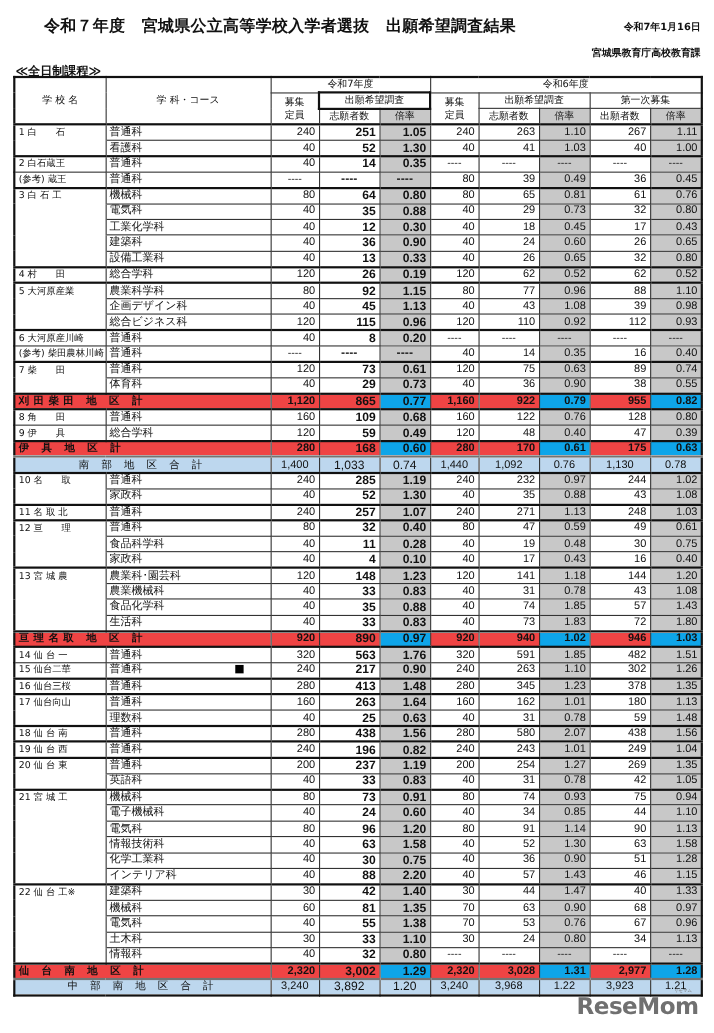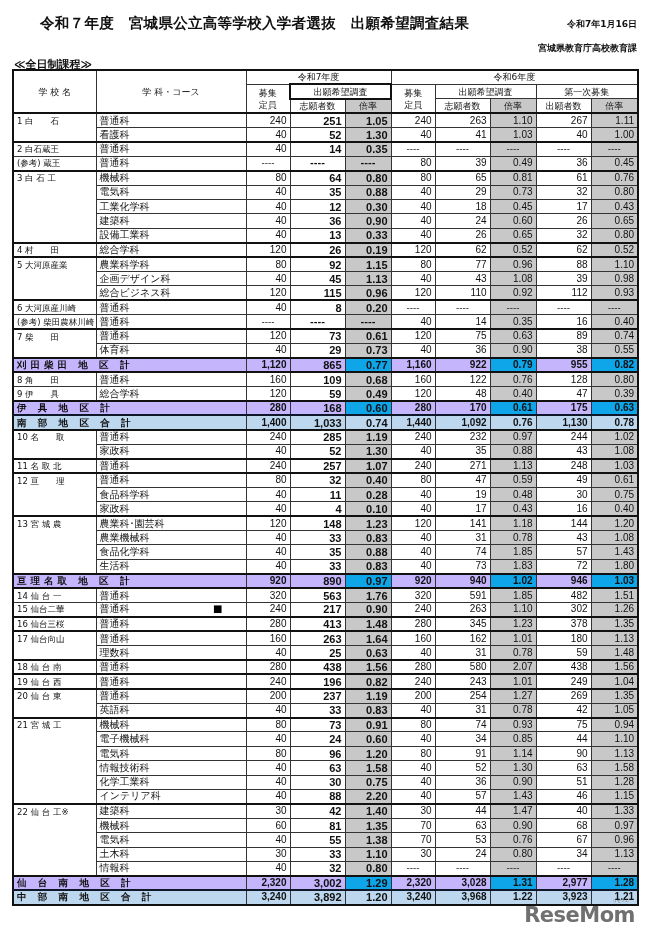--- a/index.html
+++ b/index.html
@@ -12,23 +12,23 @@
   table.main { position: absolute; left: 12px; top: 69px; width: 625px; border-collapse: collapse; table-layout: fixed; font-size: 9px; border: 2px solid #111; }
   table.main td, table.main th { border: 1px solid #333; height: 14.4px; padding: 0 3px; white-space: nowrap; overflow: hidden; line-height: 12px; }
   th { font-weight: normal; text-align: center; font-size: 9px; }
   th.shade, td.shade { background: #c8c8c8; }
   td.num { text-align: right; font-family: "Liberation Sans", sans-serif; font-size: 10px; }
   td.b { font-weight: bold; font-size: 11px; }
   td.sch { font-size: 8.5px; }
   td.crs { font-size: 10px; }
   td.thickR, th.thickR { border-right: 2px solid #111; }
   tr.grpTop td { border-top: 2px solid #111; }
-  tr.sum-o td { background: #c4b5fd; font-weight: bold; border-top: 2px solid #111; }
+  tr.sum-o td { background: #ef4444; font-weight: bold; border-top: 2px solid #111; }
   tr.sum-o td.shade { background: #0ea5e9; }
-  tr.sum-b td { background: #bdd7ee; font-weight: bold; border-top: 2px solid #0f172a; }
+  tr.sum-b td { background: #bdd7ee; font-weight: normal; border-top: 2px solid #737373; text-align: center; }
   tr.sum-b td.shade { background: #bdd7ee; }
   td.sumlabel { letter-spacing: 4px; font-size: 9.5px; padding-left: 8px; }
   td.dash { text-align: center; font-size: 9px; }
   .marker { float: right; margin-right: 20px; color: #000; }
   .logo { position: absolute; right: 14px; top: 903px; font-family: "DejaVu Sans", sans-serif; font-weight: bold; font-size: 21px; color: #707070; letter-spacing: -0.5px; }
   .logo small { position: absolute; right: 6px; top: -5px; font-size: 4px; font-weight: normal; letter-spacing: 0; }
 </style>
 </head>
 <body>
 

